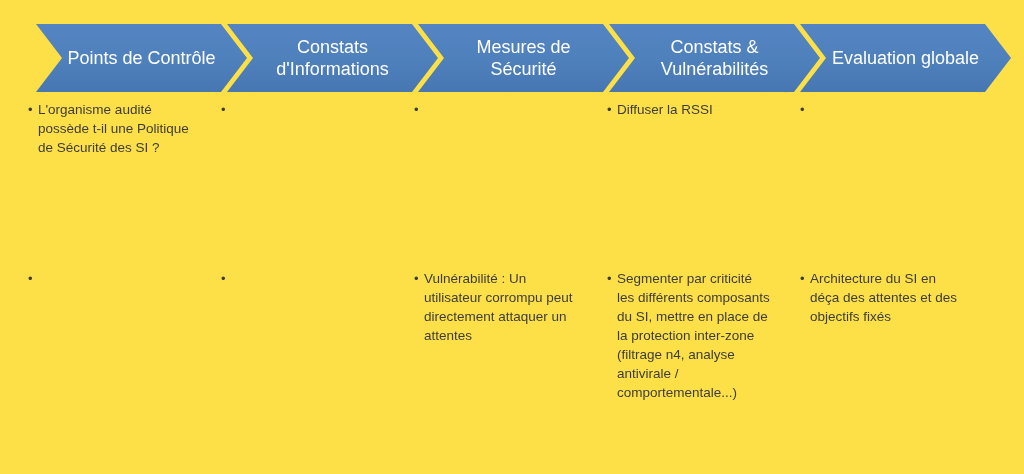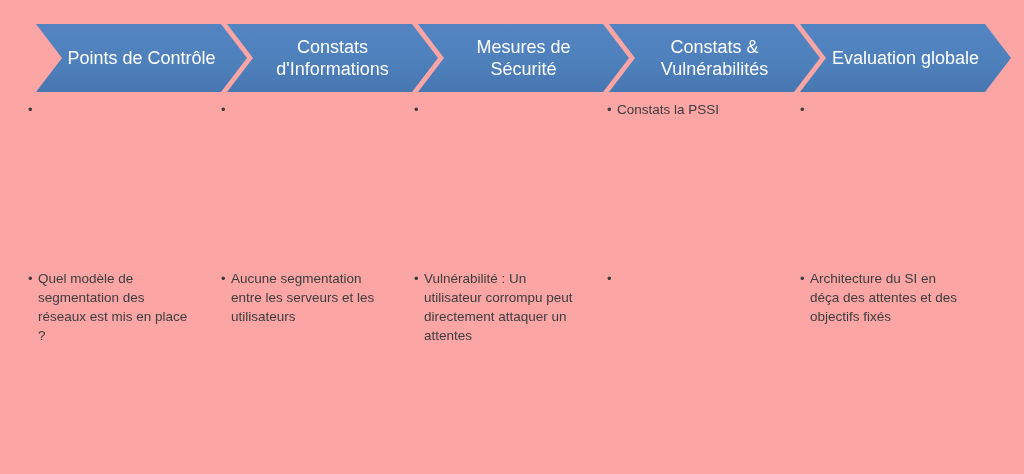--- a/index.html
+++ b/index.html
@@ -5,21 +5,21 @@
   * { margin: 0; padding: 0; box-sizing: border-box; }
   html, body {
     width: 1024px; height: 474px;
     background: #ffffff;
     font-family: "Liberation Sans", sans-serif;
     overflow: hidden;
   }
   .canvas {
     position: relative;
     width: 1024px; height: 474px;
-    background: #fca5a5;
+    background: #fde047;
   }
   
   .band {
     position: absolute;
     top: 24px; left: 36px;
     height: 68px;
     display: flex;
     align-items: stretch;
   }
   .chev {
@@ -88,54 +88,54 @@
     <div class="chev">
       <span>Evaluation globale</span>
     </div>
   </div>
 
   <div class="cols">
 
     <div class="col">
       <div class="item">
         <span class="marker">•</span>
+        <span class="item-text">L'organisme audité possède t-il une Politique de Sécurité des SI ?</span>
       </div>
       <div class="item">
         <span class="marker">•</span>
-        <span class="item-text">Quel modèle de segmentation des réseaux est mis en place ?</span>
       </div>
     </div>
 
     <div class="col">
       <div class="item">
         <span class="marker">•</span>
       </div>
       <div class="item">
         <span class="marker">•</span>
-        <span class="item-text">Aucune segmentation entre les serveurs et les utilisateurs</span>
       </div>
     </div>
 
     <div class="col">
       <div class="item">
         <span class="marker">•</span>
       </div>
       <div class="item">
         <span class="marker">•</span>
         <span class="item-text">Vulnérabilité : Un utilisateur corrompu peut directement attaquer un attentes</span>
       </div>
     </div>
 
     <div class="col">
       <div class="item">
         <span class="marker">•</span>
-        <span class="item-text">Constats la PSSI</span>
+        <span class="item-text">Diffuser la RSSI</span>
       </div>
       <div class="item">
         <span class="marker">•</span>
+        <span class="item-text">Segmenter par criticité les différents composants du SI, mettre en place de la protection inter-zone (filtrage n4, analyse antivirale / comportementale...)</span>
       </div>
     </div>
 
     <div class="col">
       <div class="item">
         <span class="marker">•</span>
       </div>
       <div class="item">
         <span class="marker">•</span>
         <span class="item-text">Architecture du SI en déça des attentes et des objectifs fixés</span>

